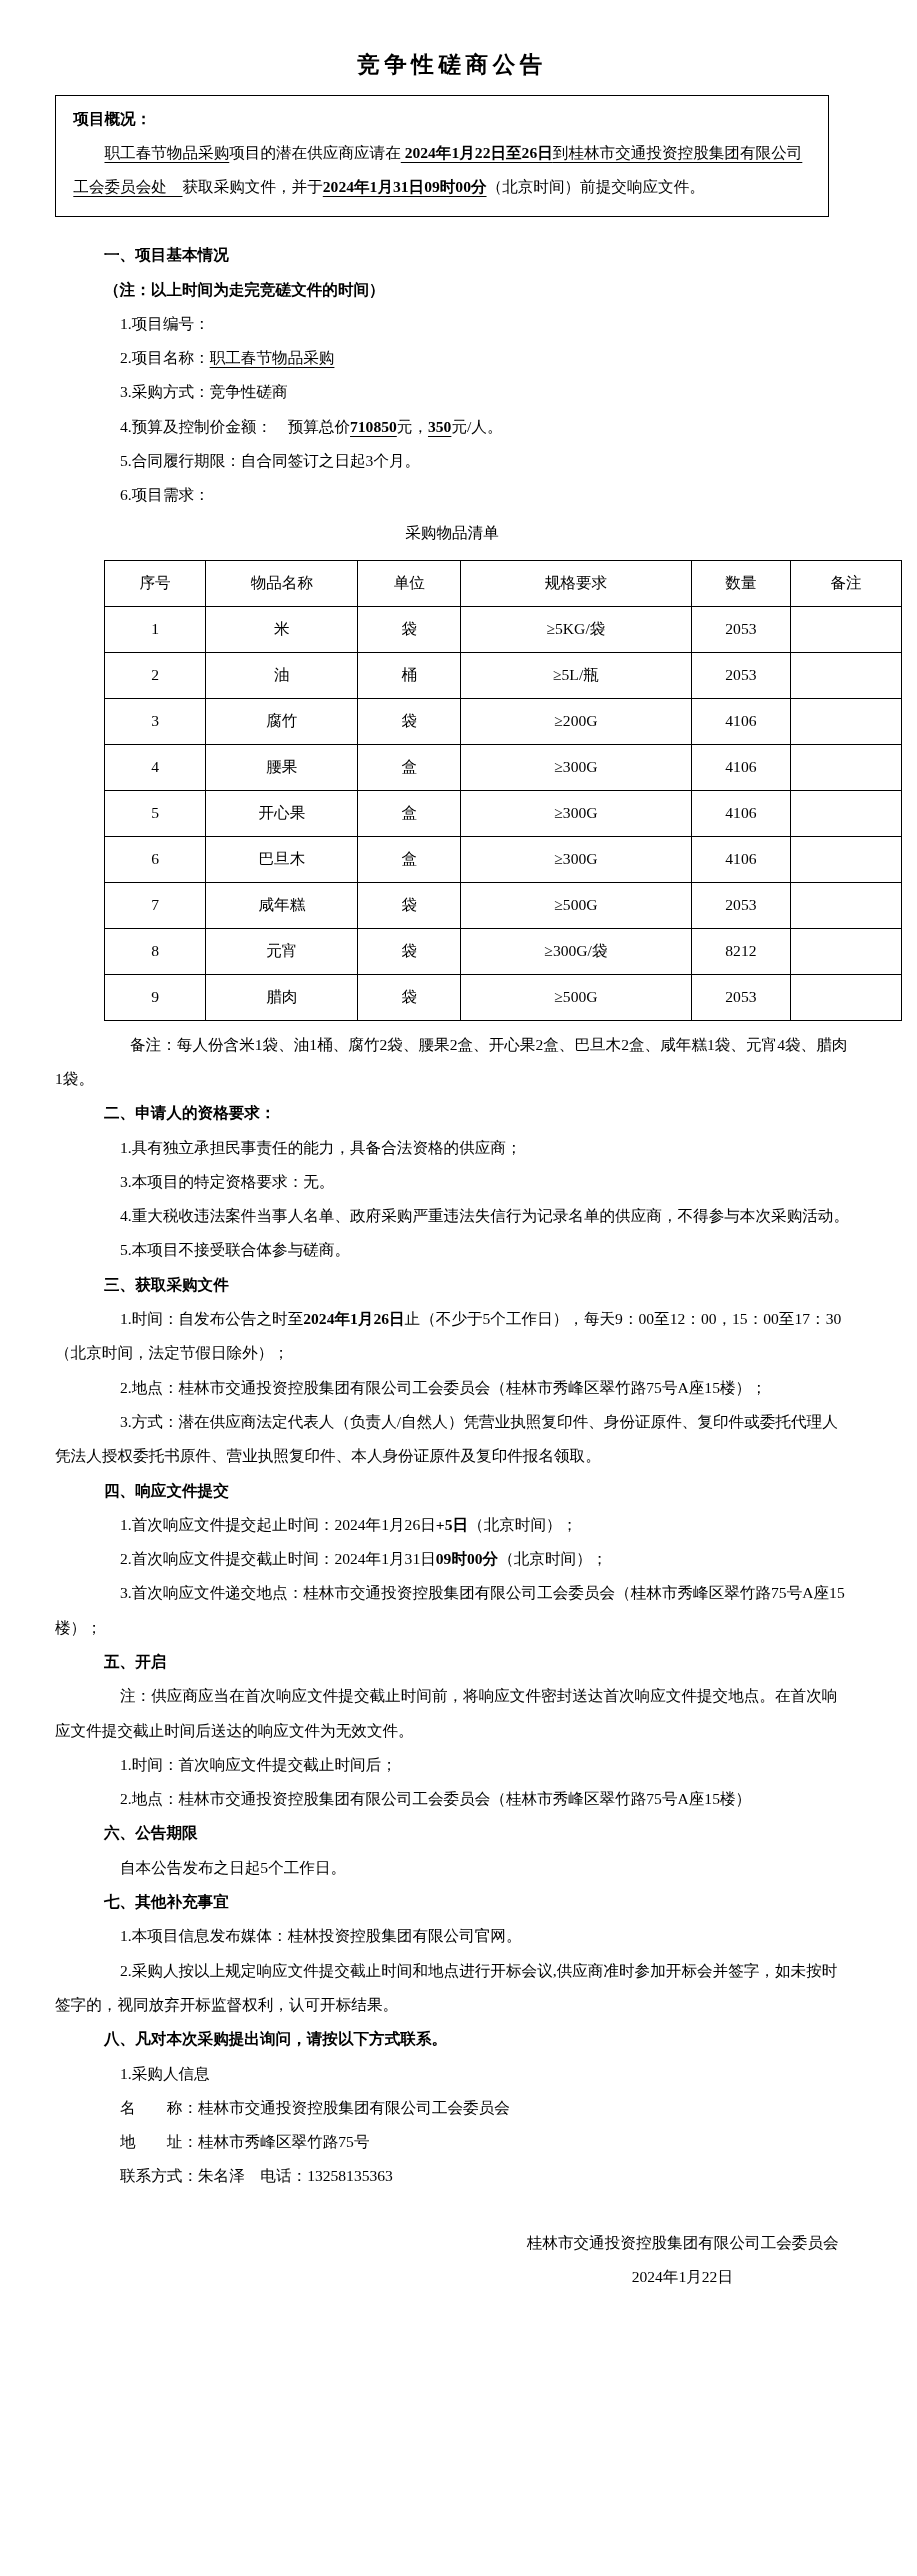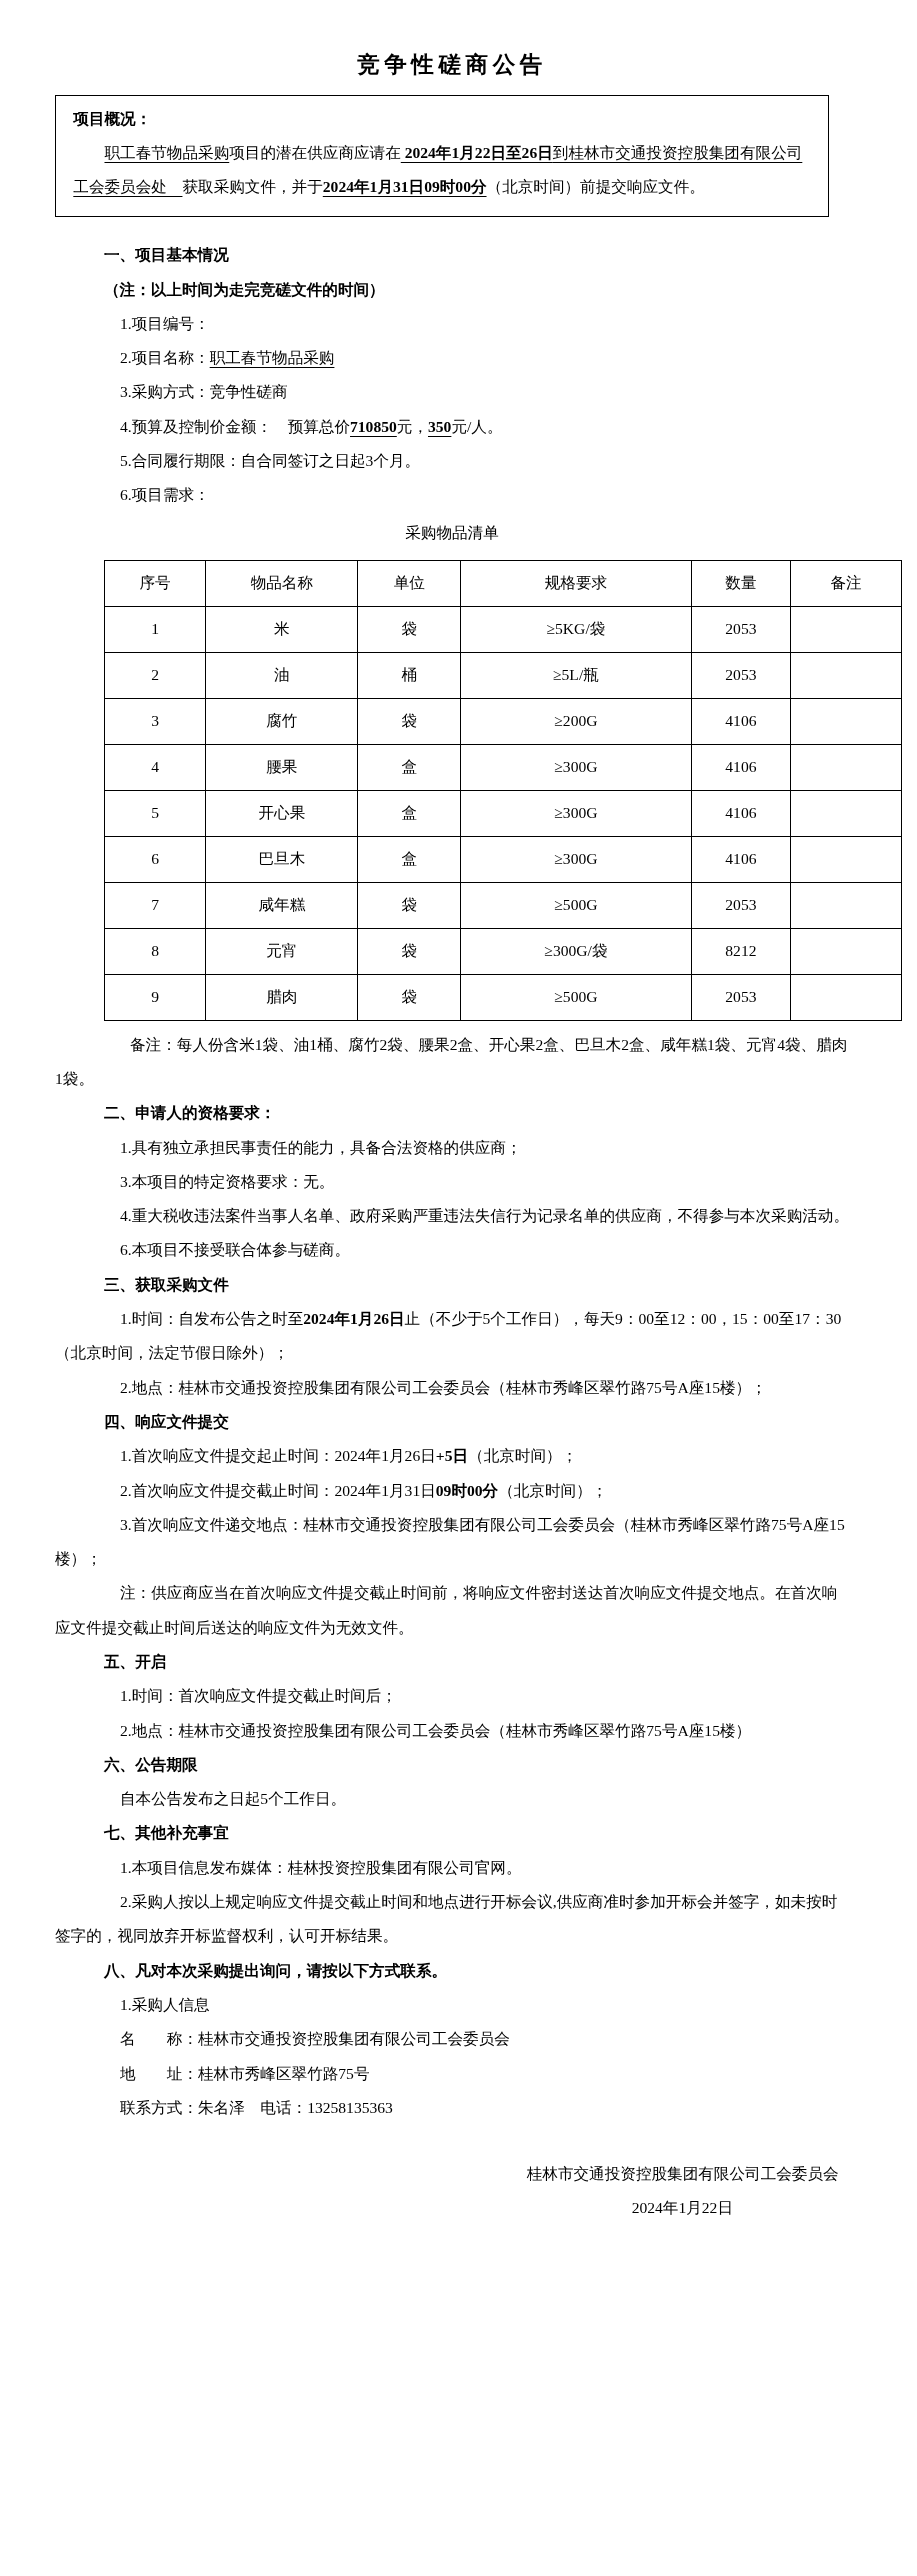--- a/index.html
+++ b/index.html
@@ -175,33 +175,34 @@
         </tr>
       </tbody>
   </table>
 
   <p class="line remark">备注：每人份含米1袋、油1桶、腐竹2袋、腰果2盒、开心果2盒、巴旦木2盒、咸年糕1袋、元宵4袋、腊肉1袋。</p>
 
   <p class="line sec-heading">二、申请人的资格要求：</p>
   <p class="line item">1.具有独立承担民事责任的能力，具备合法资格的供应商；</p>
   <p class="line item">3.本项目的特定资格要求：无。</p>
   <p class="line item">4.重大税收违法案件当事人名单、政府采购严重违法失信行为记录名单的供应商，不得参与本次采购活动。</p>
-  <p class="line item">6.本项目不接受联合体参与磋商。</p>
+  <p class="line item">5.本项目不接受联合体参与磋商。</p>
 
   <p class="line sec-heading">三、获取采购文件</p>
   <p class="line item"><span>1.时间：自发布公告之时至</span><span class="b">2024年1月26日</span><span>止（不少于5个工作日），每天9：00至12：00，15：00至17：30（北京时间，法定节假日除外）；</span></p>
   <p class="line item">2.地点：桂林市交通投资控股集团有限公司工会委员会（桂林市秀峰区翠竹路75号A座15楼）；</p>
+  <p class="line item">3.方式：潜在供应商法定代表人（负责人/自然人）凭营业执照复印件、身份证原件、复印件或委托代理人凭法人授权委托书原件、营业执照复印件、本人身份证原件及复印件报名领取。</p>
 
   <p class="line sec-heading">四、响应文件提交</p>
   <p class="line item"><span>1.首次响应文件提交起止时间：2024年1月26日</span><span class="b">+5日</span><span>（北京时间）；</span></p>
   <p class="line item"><span>2.首次响应文件提交截止时间：2024年1月31日</span><span class="b">09时00分</span><span>（北京时间）；</span></p>
   <p class="line item">3.首次响应文件递交地点：桂林市交通投资控股集团有限公司工会委员会（桂林市秀峰区翠竹路75号A座15楼）；</p>
+  <p class="line sec-heading">五、开启</p>
+
   <p class="line item">注：供应商应当在首次响应文件提交截止时间前，将响应文件密封送达首次响应文件提交地点。在首次响应文件提交截止时间后送达的响应文件为无效文件。</p>
-
-  <p class="line sec-heading">五、开启</p>
   <p class="line item">1.时间：首次响应文件提交截止时间后；</p>
   <p class="line item">2.地点：桂林市交通投资控股集团有限公司工会委员会（桂林市秀峰区翠竹路75号A座15楼）</p>
 
   <p class="line sec-heading">六、公告期限</p>
   <p class="line item">自本公告发布之日起5个工作日。</p>
 
   <p class="line sec-heading">七、其他补充事宜</p>
   <p class="line item">1.本项目信息发布媒体：桂林投资控股集团有限公司官网。</p>
   <p class="line item">2.采购人按以上规定响应文件提交截止时间和地点进行开标会议,供应商准时参加开标会并签字，如未按时签字的，视同放弃开标监督权利，认可开标结果。</p>
 

